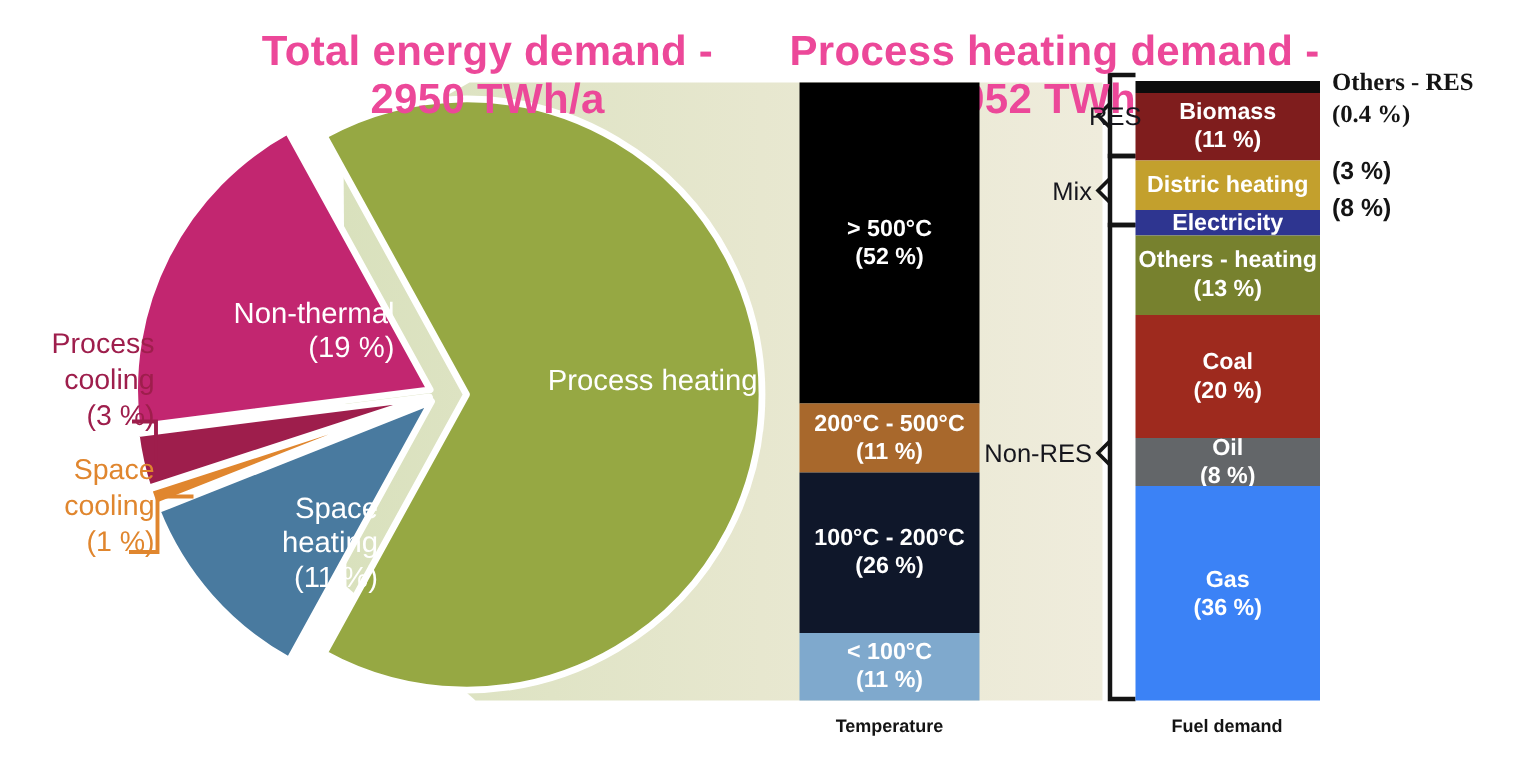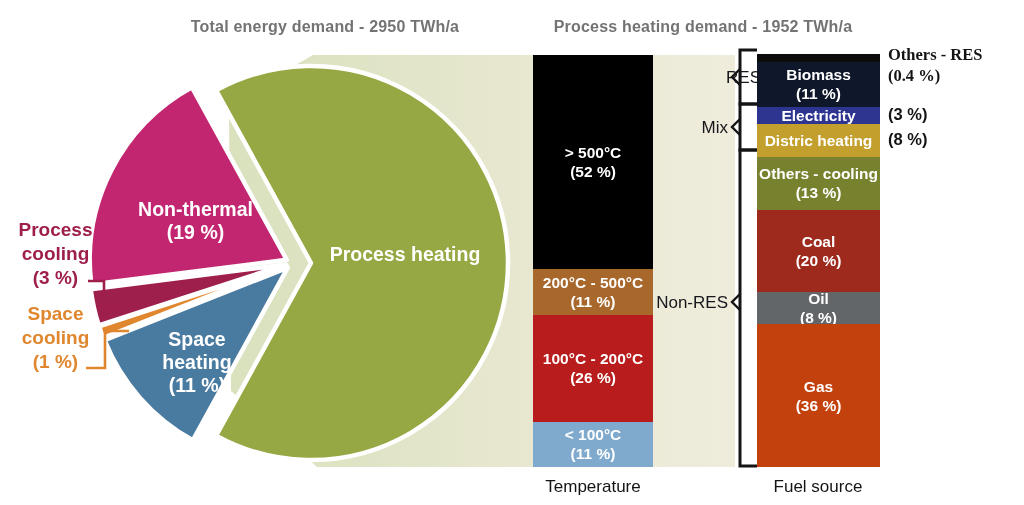--- a/index.html
+++ b/index.html
@@ -1,31 +1,31 @@
 <!DOCTYPE html>
 <html><head>
 <meta charset="utf-8">
 <style>
   html,body{margin:0;padding:0;background:#fff;}
   .canvas{position:relative;width:1024px;height:505px;background:#ffffff;
           font-family:"Liberation Sans",sans-serif;overflow:hidden;}
   .layer{position:absolute;left:0;top:0;}
-  .title{position:absolute;font-size:16px;font-weight:bold;color:#737373;
+  .title{position:absolute;font-size:28px;font-weight:bold;color:#ec4899;
          text-align:center;letter-spacing:.2px;}
   .vbar{position:absolute;display:flex;flex-direction:column;}
   .seg{display:flex;flex-direction:column;align-items:center;justify-content:center;
        color:#fff;font-weight:bold;font-size:15.5px;line-height:19px;text-align:center;
        overflow:hidden;}
-  .pie-label{position:absolute;text-align:center;font-weight:bold;color:#fff;
+  .pie-label{position:absolute;text-align:right;font-weight:normal;color:#fff;
              font-size:19.5px;line-height:23px;}
   .pie-label.outside{font-size:19px;line-height:24px;}
   .side-label{position:absolute;font-weight:bold;color:#141414;font-size:16.5px;
               line-height:21px;}
   .bracket-label{position:absolute;color:#16161d;font-size:17px;text-align:right;}
-  .axis-label{position:absolute;font-weight:normal;color:#141414;font-size:17px;
+  .axis-label{position:absolute;font-weight:bold;color:#141414;font-size:12px;
               text-align:center;}
 </style>
 </head>
 <body>
 
 <div class="canvas">
 
   <svg class="layer" width="1024" height="505">
     <defs>
       <linearGradient id="flowgrad" x1="0" y1="0" x2="1" y2="0">
@@ -61,65 +61,65 @@
 
   <div class="vbar" id="temp-bar" style="left:533px;top:55px;width:120px;height:412px;">
       <div class="seg" style="height: 214.24px; background: #000000;">
         <span>&gt; 500°C</span>
         <span>(52 %)</span>
       </div>
       <div class="seg" style="height: 45.32px; background: rgb(168, 104, 44);">
         <span>200°C - 500°C</span>
         <span>(11 %)</span>
       </div>
-      <div class="seg" style="height: 107.12px; background: #b91c1c;">
+      <div class="seg" style="height: 107.12px; background: #0f172a;">
         <span>100°C - 200°C</span>
         <span>(26 %)</span>
       </div>
       <div class="seg" style="height: 45.32px; background: rgb(127, 169, 205);">
         <span>&lt; 100°C</span>
         <span>(11 %)</span>
       </div>
     </div>
   <div class="vbar" id="fuel-bar" style="left:757px;top:54px;width:123px;height:413px;">
       <div class="seg" style="height: 8px; background: rgb(12, 12, 12);"></div>
-      <div class="seg" style="height: 44.99px; background: #0f172a;">
+      <div class="seg" style="height: 44.99px; background: #7f1d1d;">
         <span>Biomass</span>
         <span>(11 %)</span>
+      </div>
+      <div class="seg" style="height: 32.72px; background: rgb(195, 160, 45);">
+        <span>Distric heating</span>
       </div>
       <div class="seg" style="height: 17px; background: rgb(46, 53, 144);">
         <span>Electricity</span>
       </div>
-      <div class="seg" style="height: 32.72px; background: rgb(195, 160, 45);">
-        <span>Distric heating</span>
-      </div>
       <div class="seg" style="height: 53.17px; background: rgb(119, 129, 46);">
-        <span>Others - cooling</span>
+        <span>Others - heating</span>
         <span>(13 %)</span>
       </div>
       <div class="seg" style="height: 81.8px; background: rgb(158, 42, 30);">
         <span>Coal</span>
         <span>(20 %)</span>
       </div>
       <div class="seg" style="height: 32.72px; background: rgb(99, 102, 105);">
         <span>Oil</span>
         <span>(8 %)</span>
       </div>
-      <div class="seg" style="height: 142.6px; background: #c2410c;">
+      <div class="seg" style="height: 142.6px; background: #3b82f6;">
         <span>Gas</span>
         <span>(36 %)</span>
       </div>
     </div>
 
   <div class="bracket-label" style="left:673px;top:68px;width:88px;">RES</div>
   <div class="bracket-label" style="left:640px;top:118px;width:88px;">Mix</div>
   <div class="bracket-label" style="left:620px;top:293px;width:108px;">Non-RES</div>
 
   <div class="axis-label" style="left:513px;top:477px;width:160px;">Temperature</div>
-  <div class="axis-label" style="left:738px;top:477px;width:160px;">Fuel source</div>
+  <div class="axis-label" style="left:738px;top:477px;width:160px;">Fuel demand</div>
 
   <div id="pie-labels">
       <div class="pie-label" style="left: 305px; top: 243px; width: 200px;">
         <div>Process heating</div>
       </div>
       <div class="pie-label" style="left: 128px; top: 198px; width: 135px;">
         <div>Non-thermal</div>
         <div>(19 %)</div>
       </div>
       <div class="pie-label" style="left: 142px; top: 328px; width: 110px;">

